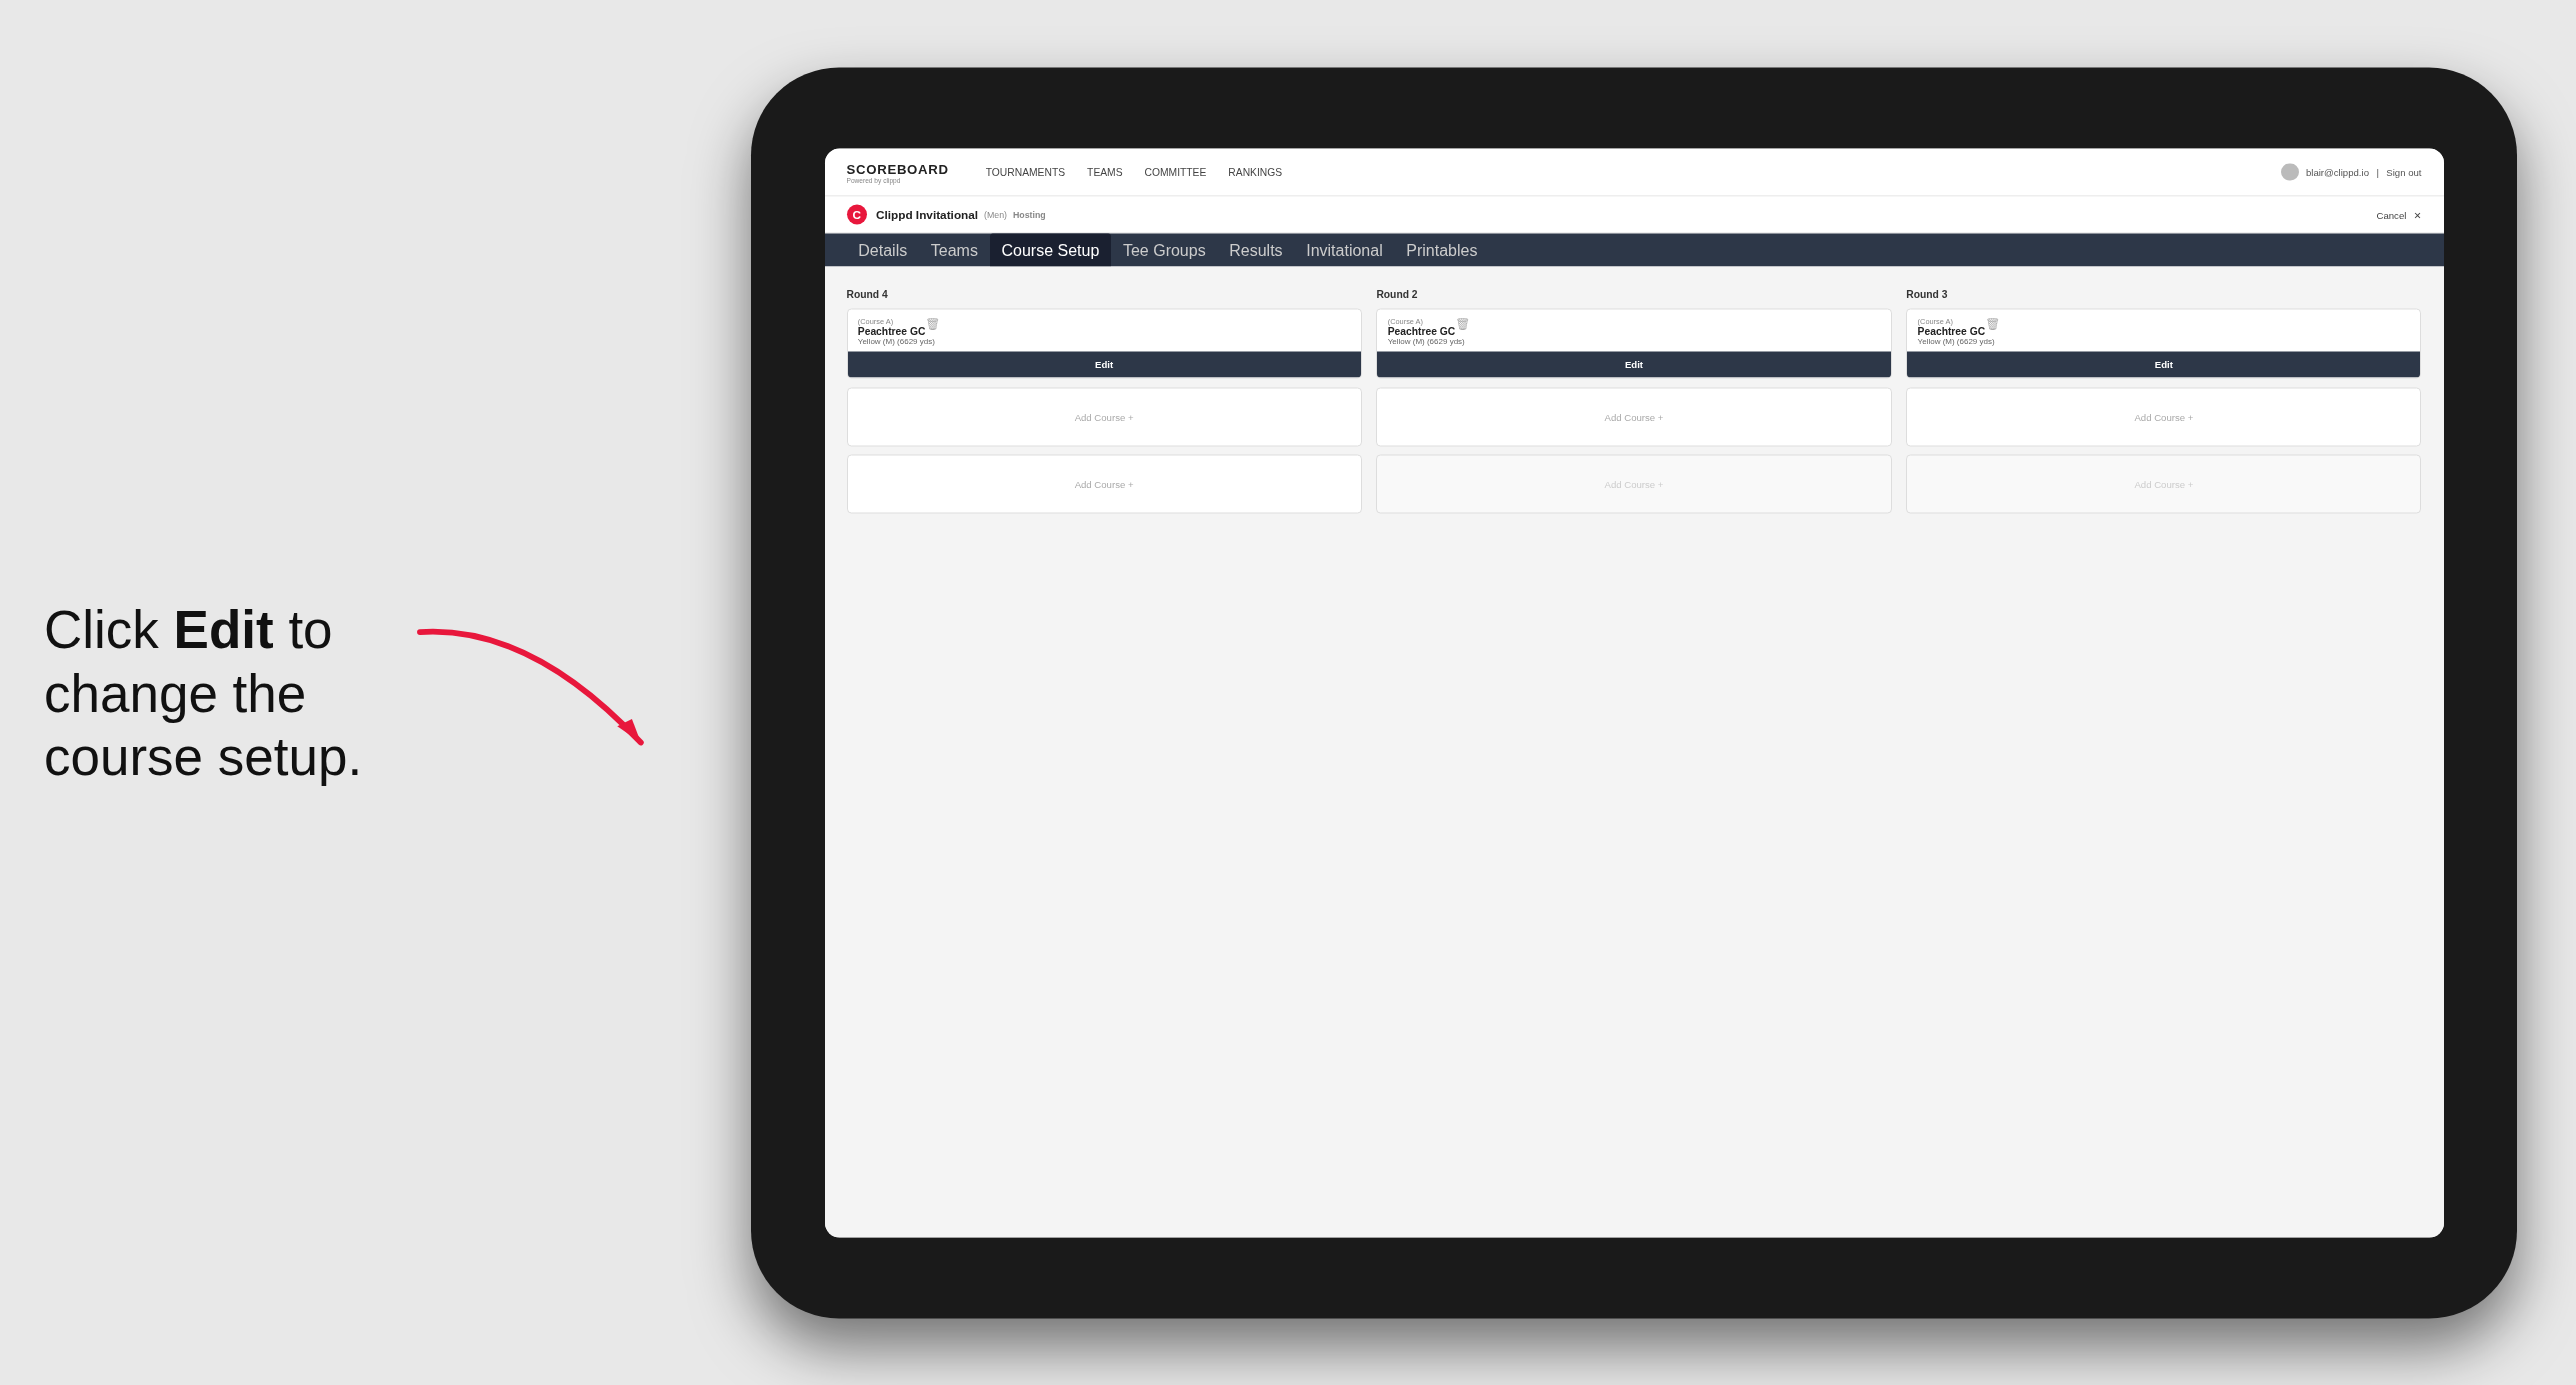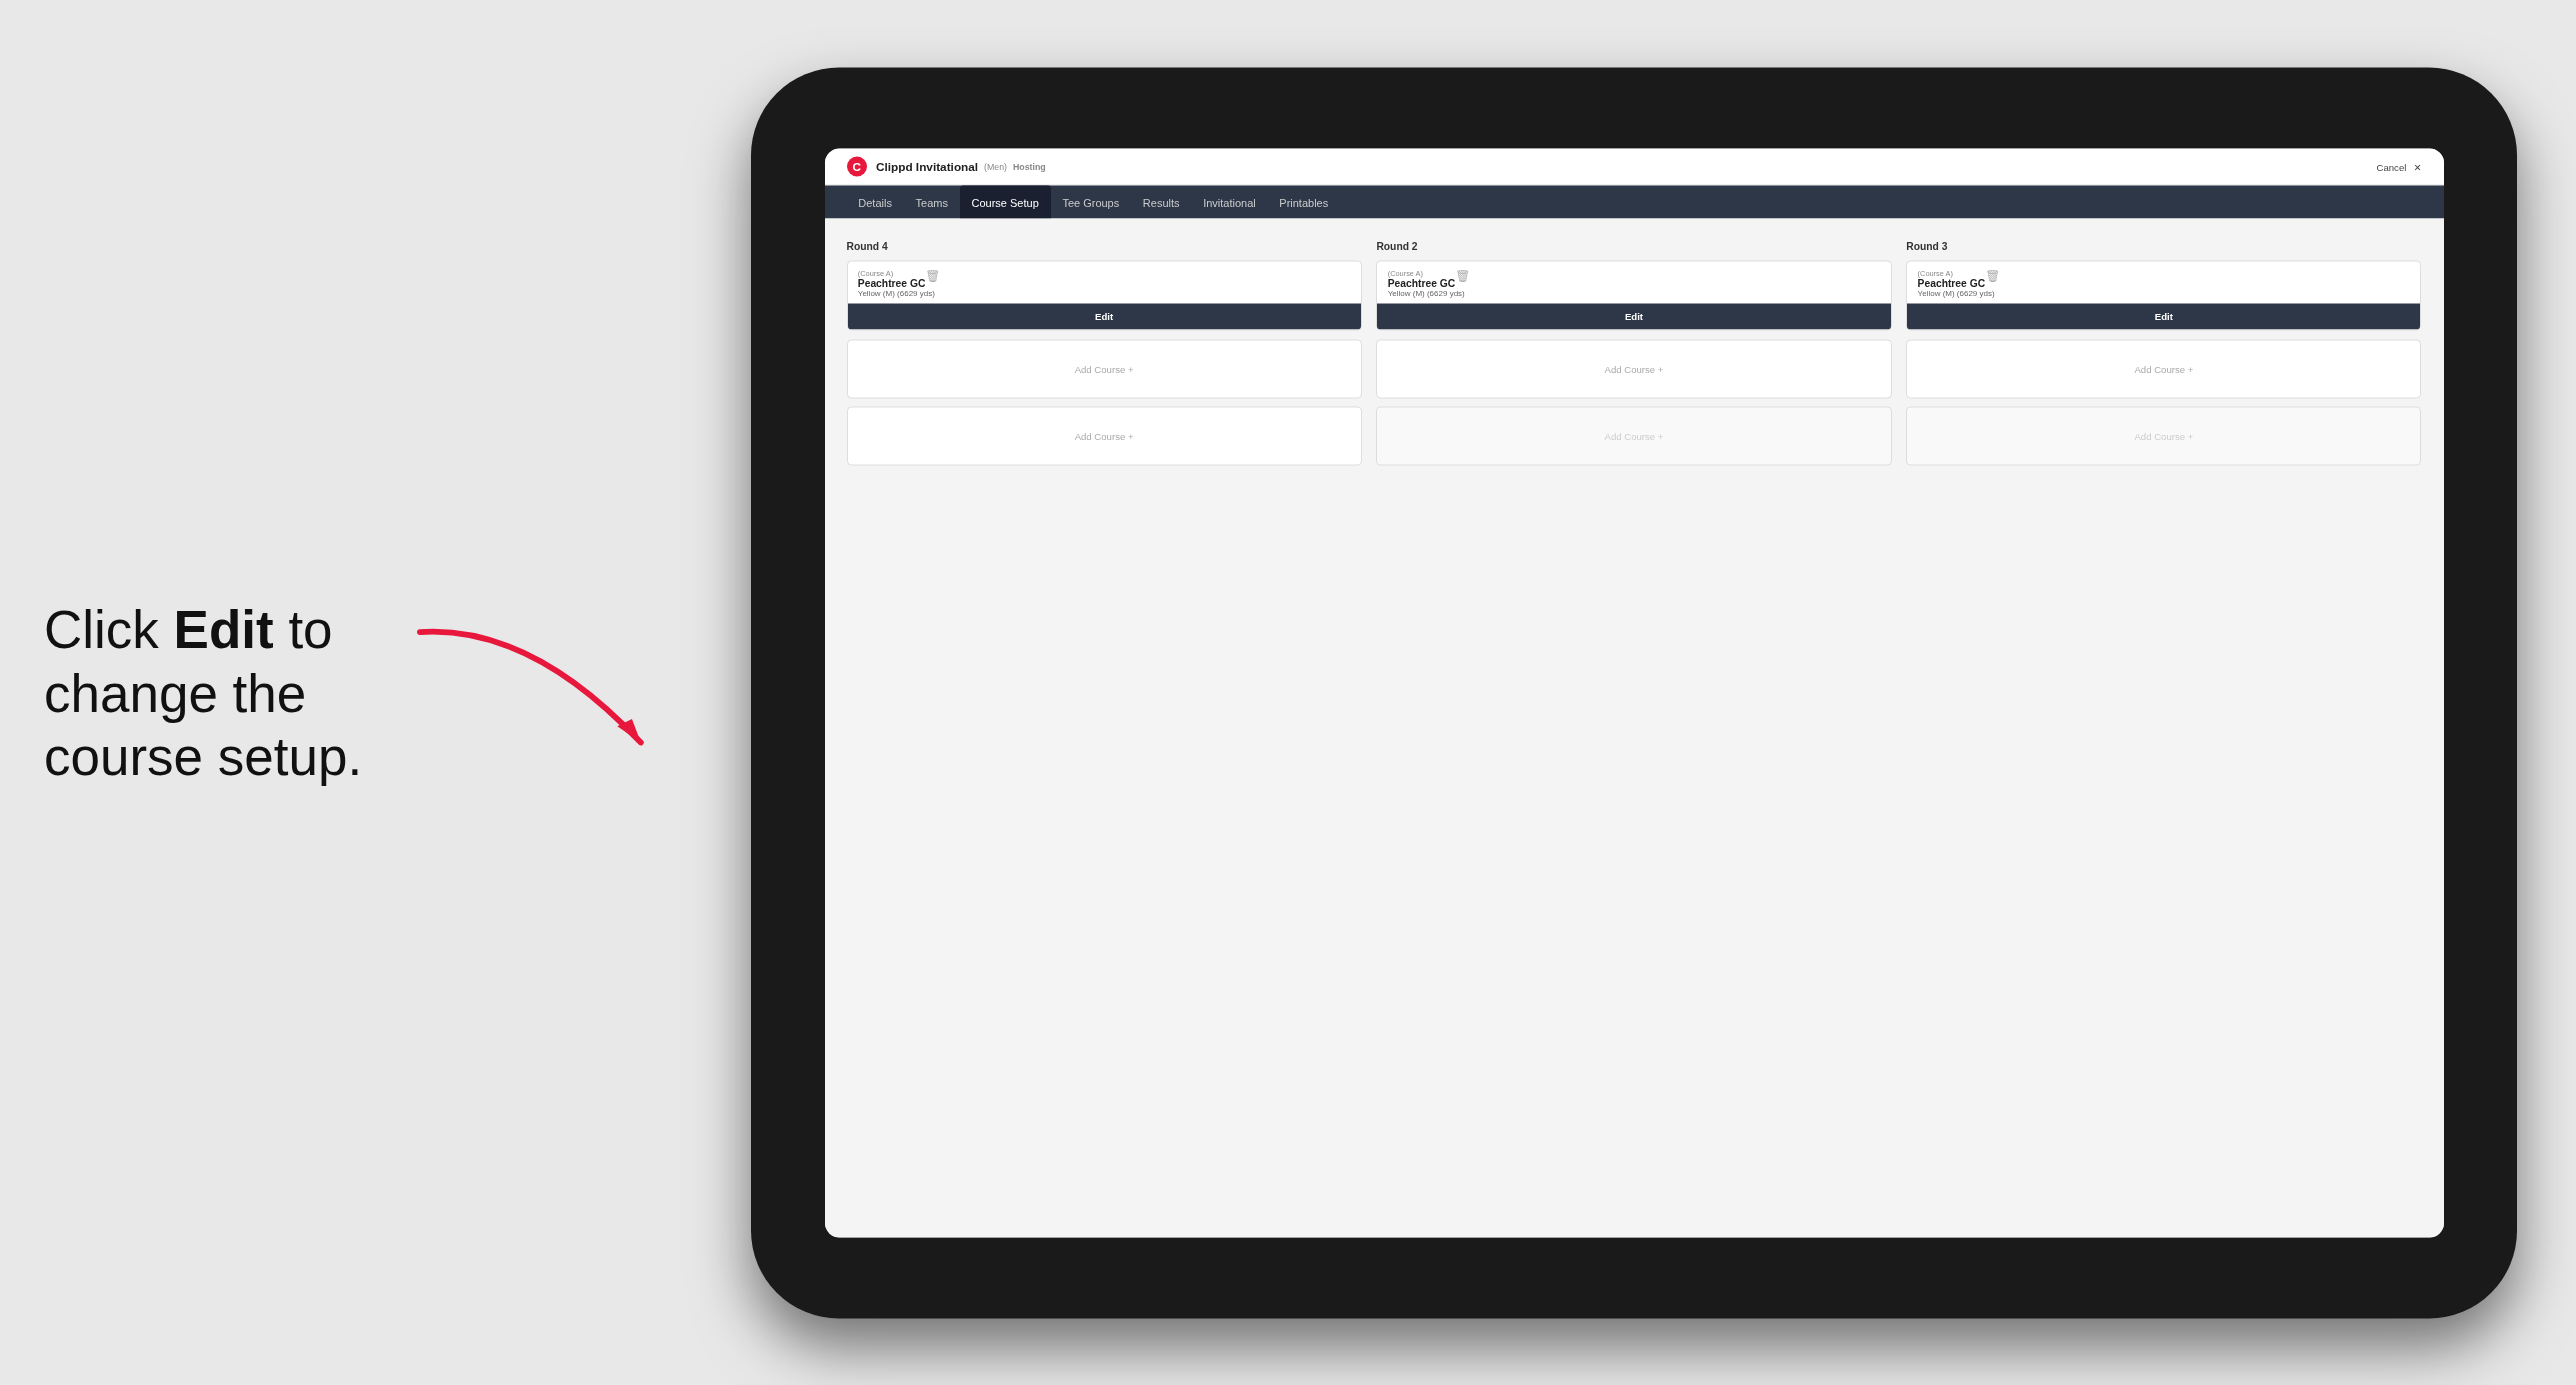--- a/index.html
+++ b/index.html
@@ -155,21 +155,21 @@
     .tab-bar {
       background: #2d3748;
       display: flex;
       align-items: center;
       padding: 0 22px;
       height: 33px;
       flex-shrink: 0;
     }
     .tab-item {
       color: #ccc;
-      font-size: 11px;
+      font-size: 16px;
       padding: 0 11.8px;
       height: 100%;
       display: flex;
       align-items: center;
       cursor: pointer;
     }
     .tab-item.active {
       background: #1a2030;
       color: #fff;
       border-radius: 2.9px 2.9px 0 0;
@@ -284,20 +284,38 @@
 
 <svg class="arrow-svg" viewBox="0 0 600 250" fill="none" xmlns="http://www.w3.org/2000/svg">
   <path d="M 50 30 Q 200 20 350 180 L 330 160 M 350 180 L 325 155" stroke="#e8173c" stroke-width="8" stroke-linecap="round" stroke-linejoin="round" fill="none"></path>
 
   <polygon points="350,180 318,158 338,148" fill="#e8173c"></polygon>
 </svg>
 
 <div class="tablet">
   <div class="tablet-screen">
 
+    <div class="top-nav">
+      <div class="scoreboard-logo">
+        <span class="logo-title">SCOREBOARD</span>
+        <span class="logo-sub">Powered by clippd</span>
+      </div>
+      <div class="nav-links">
+        <a class="nav-link">TOURNAMENTS</a>
+        <a class="nav-link">TEAMS</a>
+        <a class="nav-link">COMMITTEE</a>
+        <a class="nav-link">RANKINGS</a>
+      </div>
+      <div class="nav-right">
+        <div class="user-dot"></div>
+        <span>blair@clippd.io</span>
+        <span>|</span>
+        <a style="cursor:pointer;color:#555;">Sign out</a>
+      </div>
+    </div>
 
     <div class="sub-header">
       <div class="sub-header-logo">
         <span>C</span>
       </div>
       <span class="sub-header-title">Clippd Invitational</span>
       <span class="sub-header-badge">(Men)</span>
       <span class="sub-header-hosting">Hosting</span>
       <div class="sub-header-right" style="cursor:pointer;">
         <span>Cancel</span>

